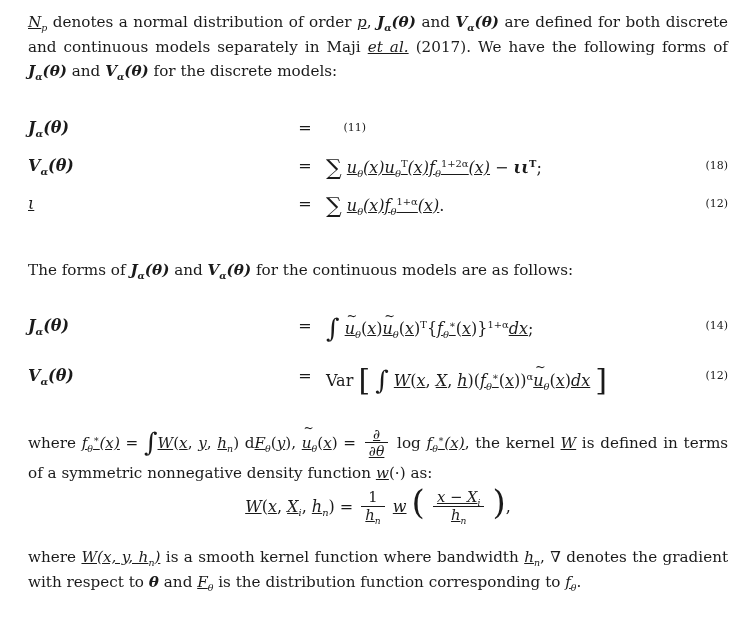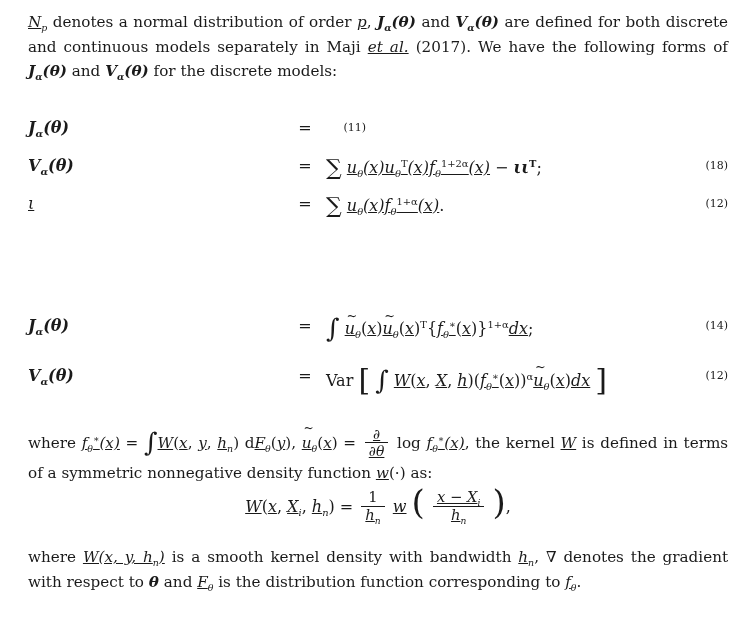--- a/index.html
+++ b/index.html
@@ -200,20 +200,27 @@
       <div class="eq-eq">=</div>
       <div class="eq-rhs">
         <span class="bigop">∑</span>
         <span class="mi">u<sub>θ</sub>(x)f<sub>θ</sub><sup class="norm">1+α</sup>(x)</span>.
       </div>
       <div class="eq-tag">(12)</div>
     </div>
 
   </div>
 
+  <p class="para para-2">
+    <span>The forms of</span>
+    <span class="mb">J<sub>α</sub>(<span class="mbu">θ</span>)</span>
+    <span>and</span>
+    <span class="mb">V<sub>α</sub>(<span class="mbu">θ</span>)</span>
+    <span>for the continuous models are as follows:</span>
+  </p>
 
   <div class="eqblock eqblock-2">
 
     <div class="eqrow">
       <div class="eq-lhs">
         <span class="mb">J<sub>α</sub>(<span class="mbu">θ</span>)</span>
       </div>
       <div class="eq-eq">=</div>
       <div class="eq-rhs">
         <span class="bigint">∫</span>
@@ -258,21 +265,21 @@
     <span class="frac"><span class="num up">1</span><span class="den mi">h<sub>n</sub></span></span>
     <span class="mi">w</span>
     <span class="bigparen">(</span>
     <span class="frac"><span class="num mi">x − X<sub>i</sub></span><span class="den mi">h<sub>n</sub></span></span>
     <span class="bigparen">)</span><span>,</span>
   </div>
 
   <p class="para para-4">
     <span>where</span>
     <span class="mi nowrap">W(x, y, h<sub>n</sub>)</span>
-    <span>is a smooth kernel density with bandwidth</span>
+    <span>is a smooth kernel function where bandwidth</span>
     <span class="mi">h<sub>n</sub></span><span>,</span>
     <span class="up">∇</span>
     <span>denotes the gradient with respect to</span>
     <span class="mb">θ</span>
     <span>and</span>
     <span class="mi">F<sub>θ</sub></span>
     <span>is the distribution function corresponding to</span>
     <span class="mi">f<sub>θ</sub></span><span>.</span>
   </p>
 

